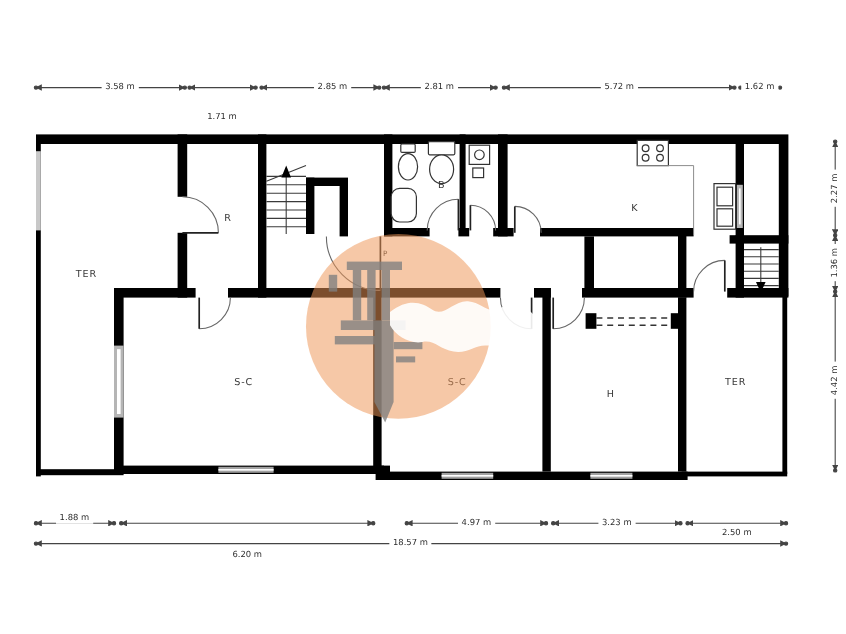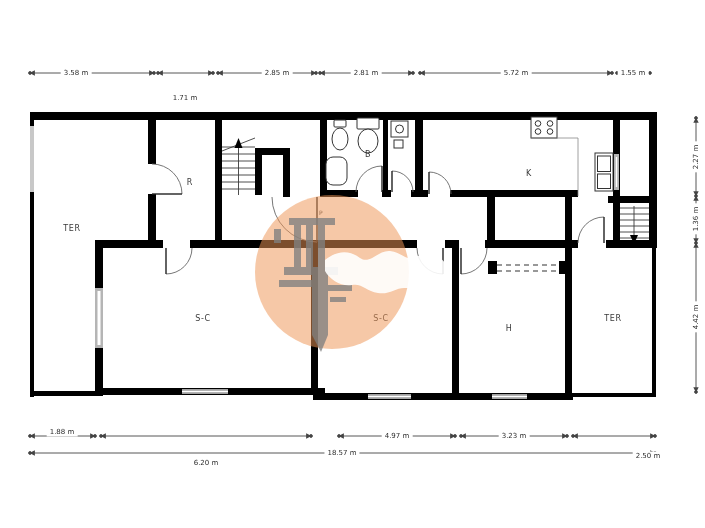--- a/index.html
+++ b/index.html
@@ -243,32 +243,32 @@
         <circle cx="567" cy="436" r="1.4"></circle>
       <circle cx="573" cy="436" r="1.4"></circle>
         <circle cx="655" cy="436" r="1.4"></circle>
 
       <line x1="30" y1="453" x2="655" y2="453" marker-start="url(#ah)" marker-end="url(#ah)"></line>
       <circle cx="30" cy="453" r="1.4"></circle>
         <circle cx="655" cy="453" r="1.4"></circle>
     </g>
   </svg>
 
-  <div class="dim" style="left:76px;top:73px;text-align:right;">3.58 m</div>
+  <div class="dim" style="left:100px;top:73px;text-align:right;">3.58 m</div>
   <div class="dim" style="left:185px;top:73px;margin-top:25px;">1.71 m</div>
   <div class="dim" style="left:277px;top:73px;">2.85 m</div>
   <div class="dim" style="left:366px;top:73px;">2.81 m</div>
   <div class="dim" style="left:516px;top:73px;">5.72 m</div>
-  <div class="dim" style="left:633px;top:73px;">1.55 m</div>
+  <div class="dim" style="left:633px;top:73px;">1.62 m</div>
 
   <div class="dim vert" style="left:696px;top:157px;">2.27 m</div>
   <div class="dim vert" style="left:696px;top:219px;">1.36 m</div>
   <div class="dim vert" style="left:696px;top:317px;">4.42 m</div>
 
   <div class="dim" style="left:62px;top:432px;">1.88 m</div>
   <div class="dim" style="left:206px;top:436px;margin-top:27px;">6.20 m</div>
   <div class="dim" style="left:397px;top:436px;">4.97 m</div>
   <div class="dim" style="left:514px;top:436px;">3.23 m</div>
-  <div class="dim" style="left:614px;top:456px;margin-left:34px;">2.50 m</div>
+  <div class="dim" style="left:614px;top:444px;">2.50 m</div>
 
   <div class="dim" style="left:342px;top:453px;">18.57 m</div>
 
 </div>
 
 </body></html>

